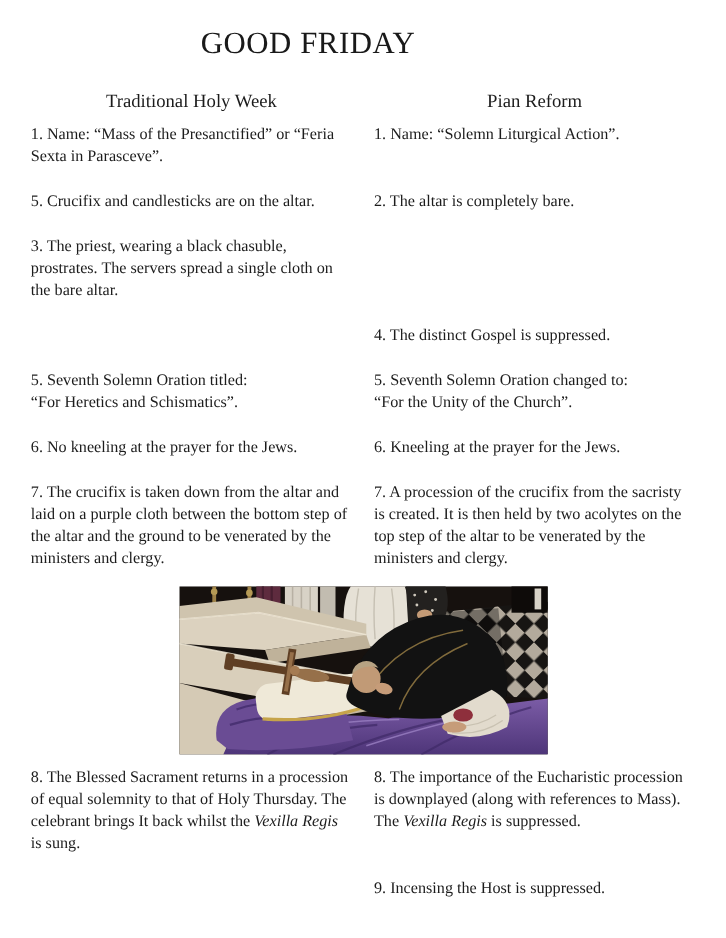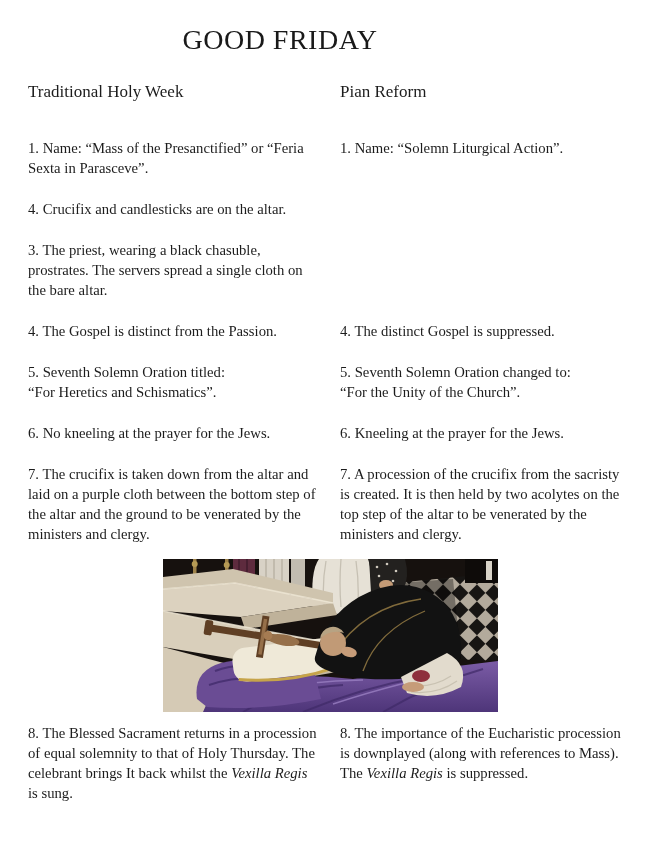--- a/index.html
+++ b/index.html
@@ -1,20 +1,20 @@
 <!DOCTYPE html>
 <html><head>
 <meta charset="utf-8">
 <style>
   html,body{margin:0;padding:0;background:#ffffff;overflow:hidden;}
   body{width:660px;height:853px;font-family:"Liberation Serif", serif;color:#1c1c1c;}
   .page{box-sizing:border-box;width:560px;height:853px;padding:24px 28px 0;}
   .title{margin:0;text-align:center;font-size:28px;font-weight:normal;letter-spacing:0.5px;color:#191919;}
-  .headers{display:grid;grid-template-columns:292px 292px;column-gap:20px;margin-top:26px;text-align:left;font-size:17px;color:#1c1c1c;}
-  .grid{display:grid;grid-template-columns:292px 292px;column-gap:20px;row-gap:21px;margin-top:36px;font-size:14.7px;line-height:20px;}
+  .headers{display:grid;grid-template-columns:292px 292px;column-gap:20px;margin-top:26px;text-align:center;font-size:17px;color:#1c1c1c;}
+  .grid{display:grid;grid-template-columns:292px 292px;column-gap:20px;row-gap:21px;margin-top:10px;font-size:14.7px;line-height:20px;}
   .item{white-space:pre-wrap;}
   .c1{grid-column:1;}
   .c2{grid-column:2;}
   .item i{}
   .photo-cell{grid-column:1 / 3;grid-row:8;display:flex;justify-content:center;margin:-6px 0 -10px;}
   figure{margin:0;line-height:0;}
 </style>
 </head>
 <body>
 
@@ -25,25 +25,25 @@
   <div class="headers">
     <div>Traditional Holy Week</div>
     <div>Pian Reform</div>
   </div>
 
   <div class="grid">
 
     <div class="item c1" style="grid-row:1">1. Name: “Mass of the Presanctified” or “Feria Sexta in Parasceve”.</div>
     <div class="item c2" style="grid-row:1">1. Name: “Solemn Liturgical Action”.</div>
 
-    <div class="item c1" style="grid-row:2">4. Crucifix and candlesticks are on the altar.</div>
+    <div class="item c1" style="grid-row:2">5. Crucifix and candlesticks are on the altar.</div>
+    <div class="item c2" style="grid-row:2">2. The altar is completely bare.</div>
 
     <div class="item c1" style="grid-row:3">3. The priest, wearing a black chasuble, prostrates. The servers spread a single cloth on the bare altar.</div>
 
-    <div class="item c1" style="grid-row:4">4. The Gospel is distinct from the Passion.</div>
     <div class="item c2" style="grid-row:4">4. The distinct Gospel is suppressed.</div>
 
     <div class="item c1" style="grid-row:5">5. Seventh Solemn Oration titled:
 “For Heretics and Schismatics”.</div>
     <div class="item c2" style="grid-row:5">5. Seventh Solemn Oration changed to:
 “For the Unity of the Church”.</div>
 
     <div class="item c1" style="grid-row:6">6. No kneeling at the prayer for the Jews.</div>
     <div class="item c2" style="grid-row:6">6. Kneeling at the prayer for the Jews.</div>
 
@@ -135,15 +135,16 @@
           <ellipse cx="258" cy="117" rx="9" ry="6" fill="#8e2f3c"></ellipse>
           <ellipse cx="250" cy="128" rx="11" ry="5" fill="#c69c79"></ellipse>
           <ellipse cx="186" cy="93" rx="8" ry="5" fill="#c69c79" transform="rotate(15 186 93)"></ellipse>
         </svg>
       </figure>
     </div>
 
     <div class="item c1" style="grid-row:9"><span>8. The Blessed Sacrament returns in a procession of equal solemnity to that of Holy Thursday. The celebrant brings It back whilst the </span><i>Vexilla Regis</i><span> is sung.</span></div>
     <div class="item c2" style="grid-row:9"><span>8. The importance of the Eucharistic procession is downplayed (along with references to Mass). The </span><i>Vexilla Regis</i><span> is suppressed.</span></div>
 
+    <div class="item c2" style="grid-row:10">9. Incensing the Host is suppressed.</div>
 
   </div>
 </div>
 
 </body></html>

